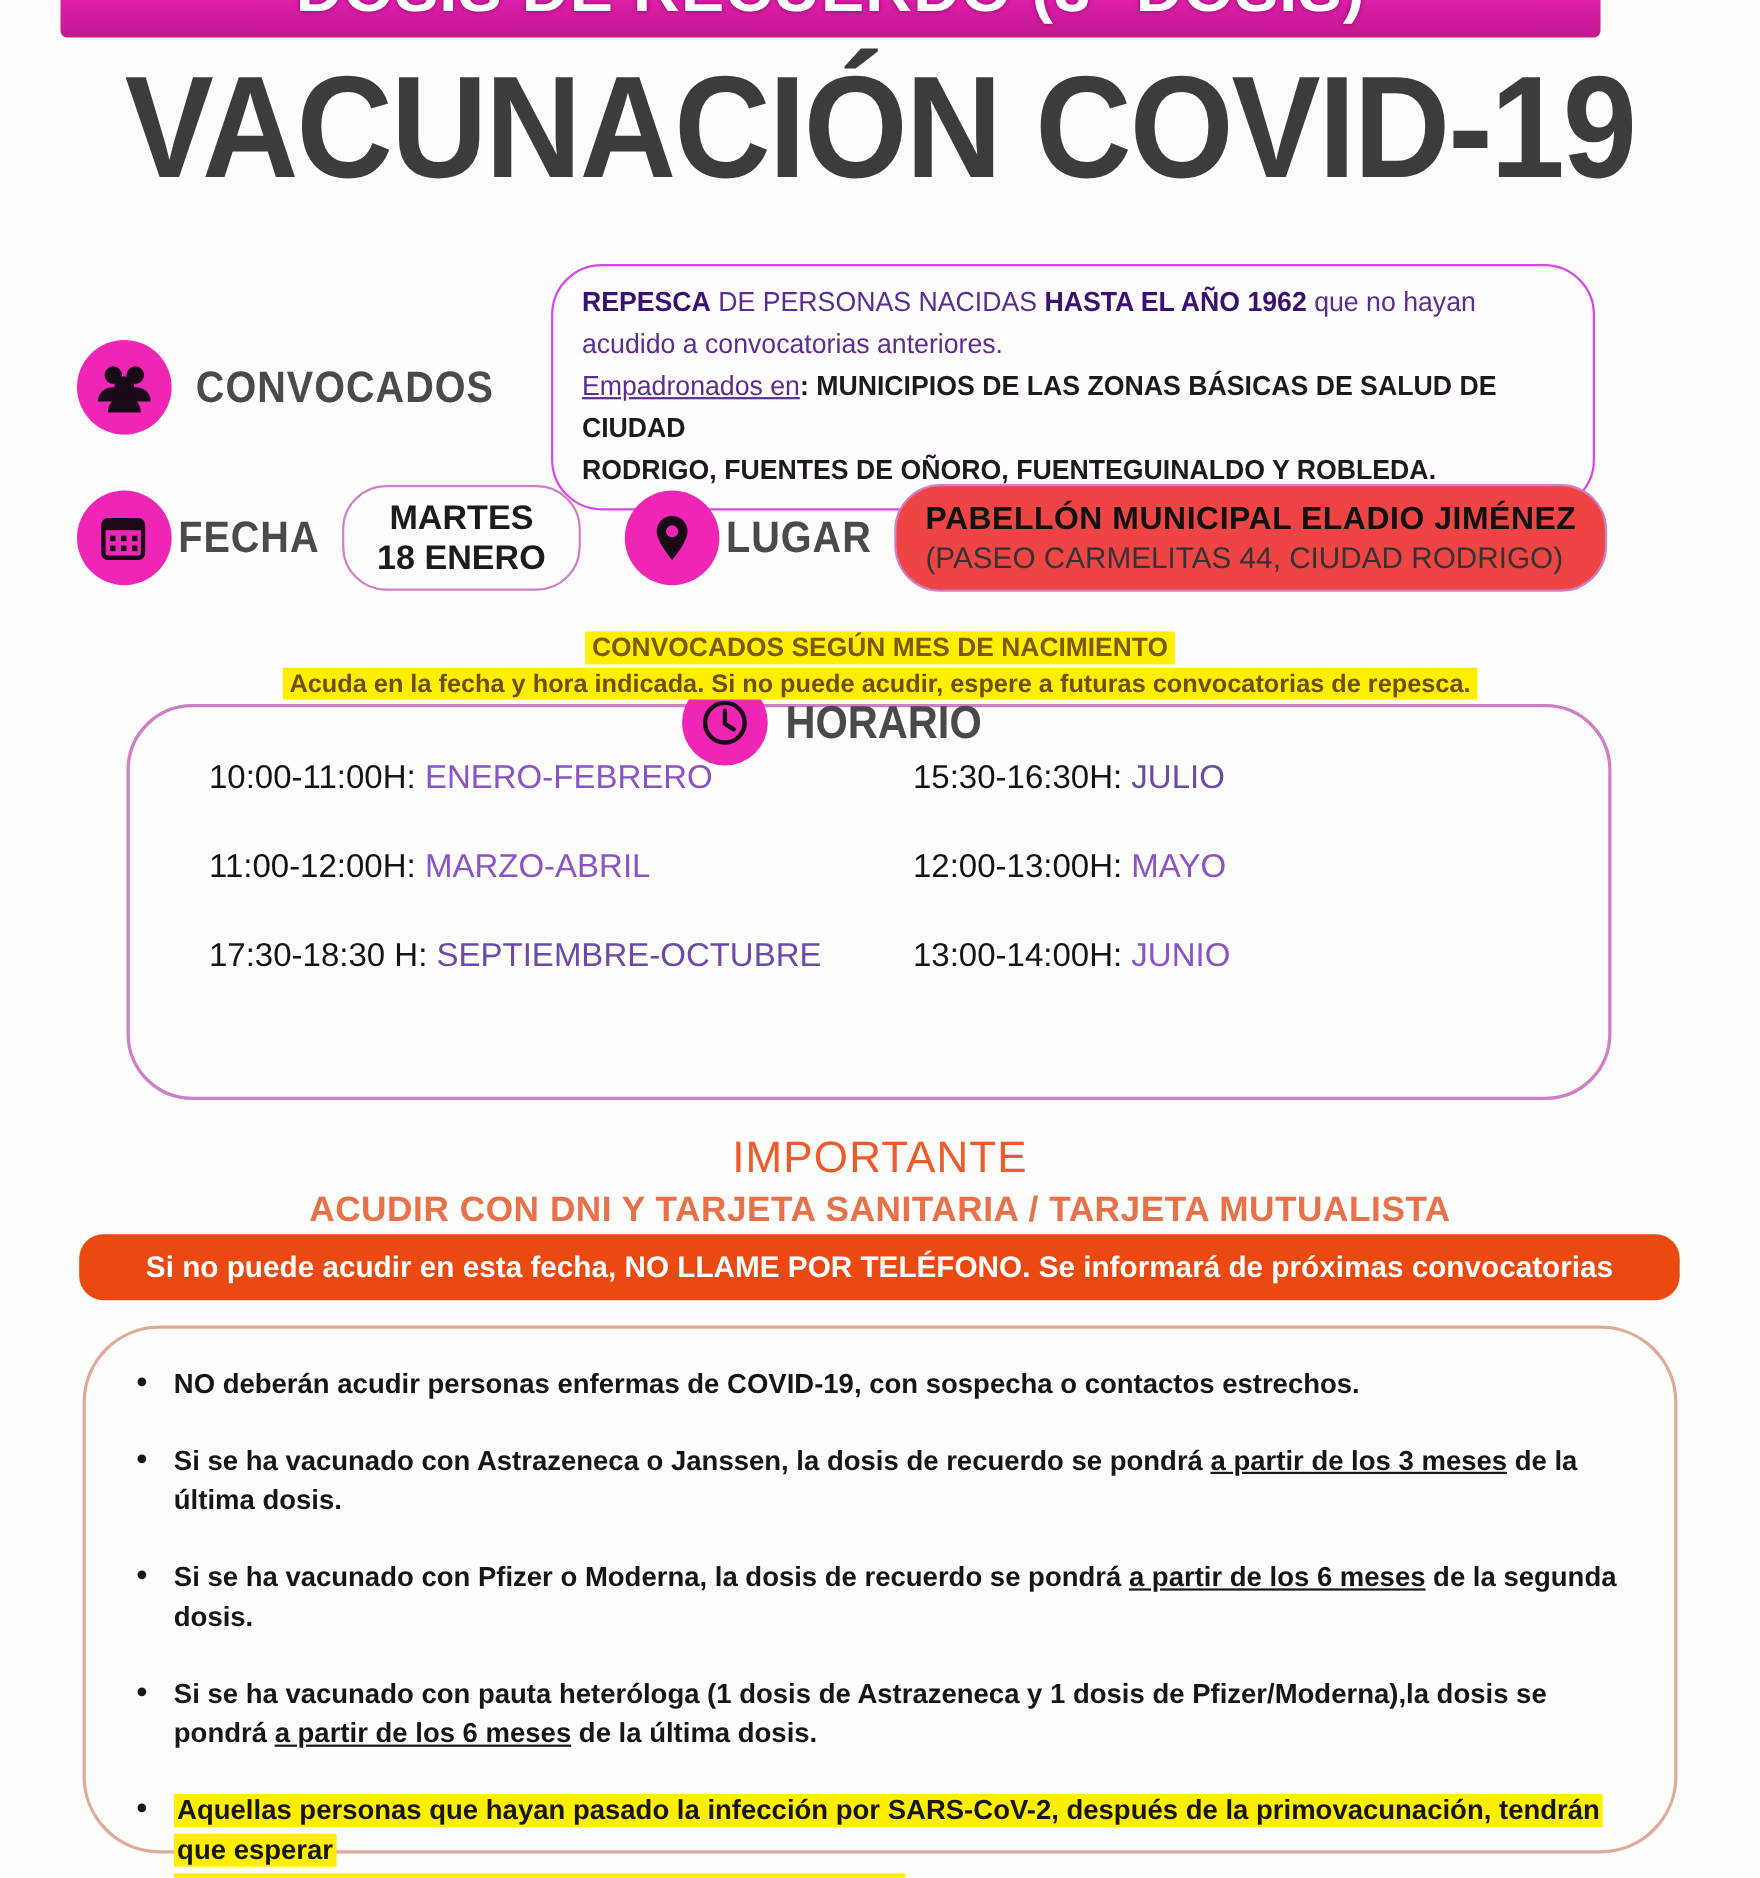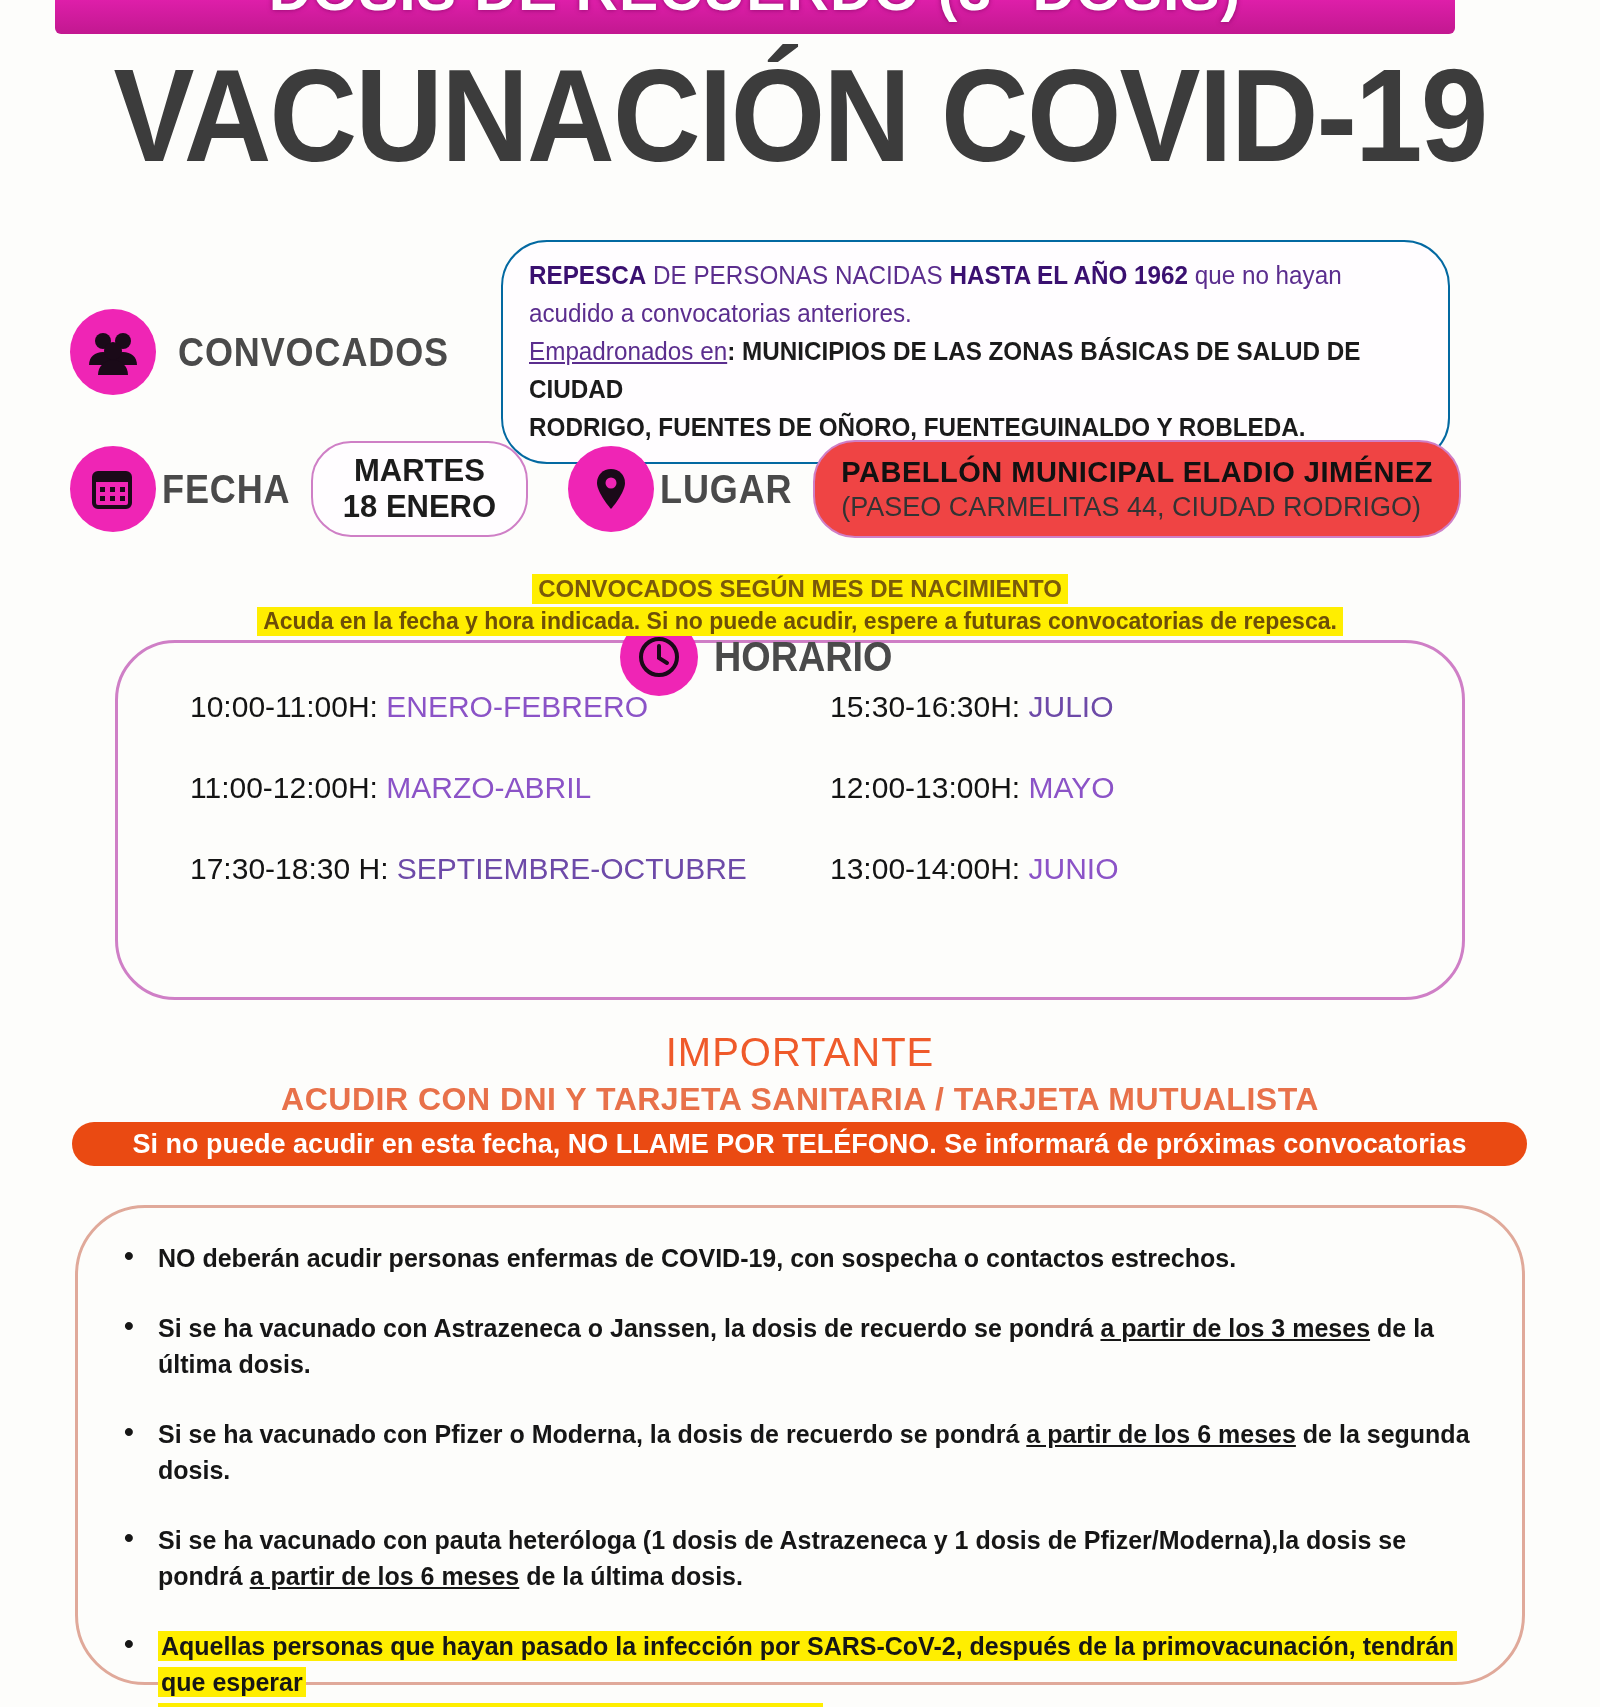--- a/index.html
+++ b/index.html
@@ -85,21 +85,21 @@
   .convocados-row {
     position: absolute;
     left: 70px;
     top: 240px;
     display: flex;
     align-items: center;
     gap: 22px;
     width: 1380px;
   }
   .convocados-bubble {
-    border: 2px solid #0369a1;
+    border: 2px solid #d946ef;
     border-radius: 46px;
     padding: 14px 26px 16px 26px;
     width: 955px;
     box-sizing: border-box;
     background: #fffdff;
   }
   .conv-line {
     font-size: 25px;
     line-height: 38px;
     color: #5b2d8e;
@@ -251,21 +251,21 @@
     margin-top: 6px;
     font-family: "Liberation Sans Narrow", "Liberation Sans", sans-serif;
   }
 
   
   .orange-banner {
     position: absolute;
     left: 72px;
     top: 1122px;
     width: 1455px;
-    height: 44px;
+    height: 60px;
     background: #ea4a12;
     border-radius: 22px;
     display: flex;
     align-items: center;
     justify-content: center;
   }
   .orange-banner-text {
     color: #ffffff;
     font-size: 27px;
     font-weight: bold;

